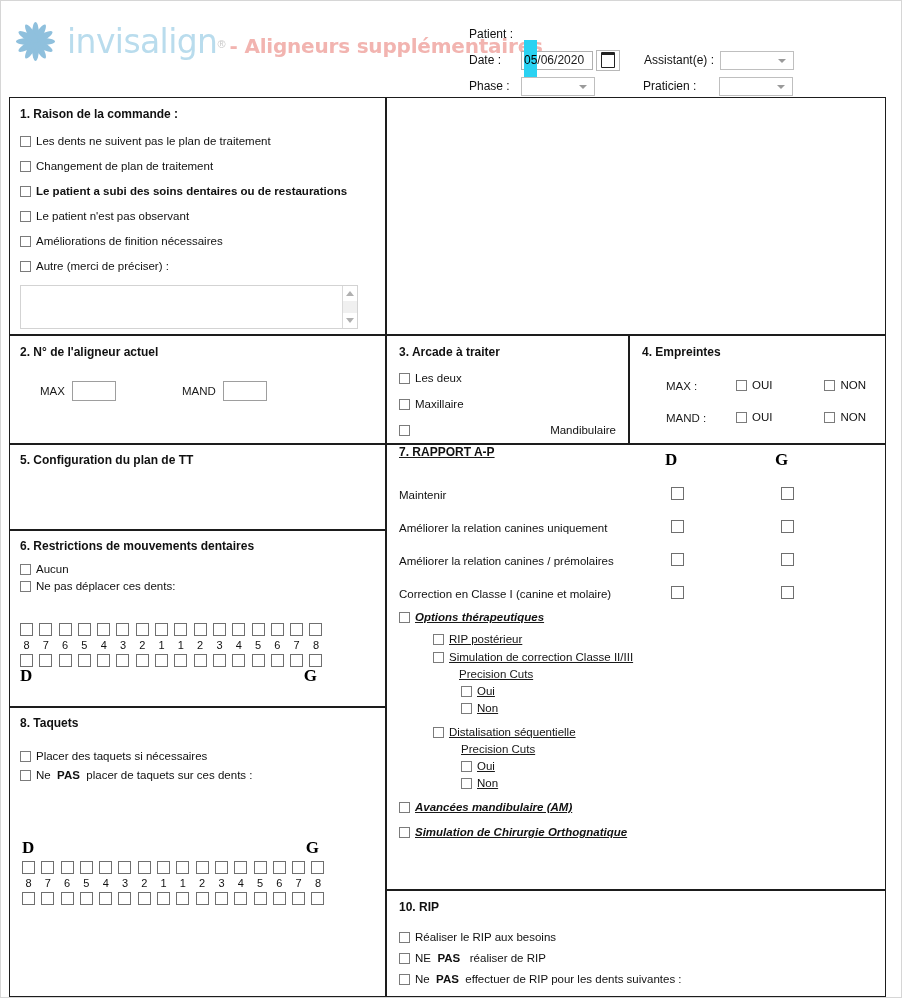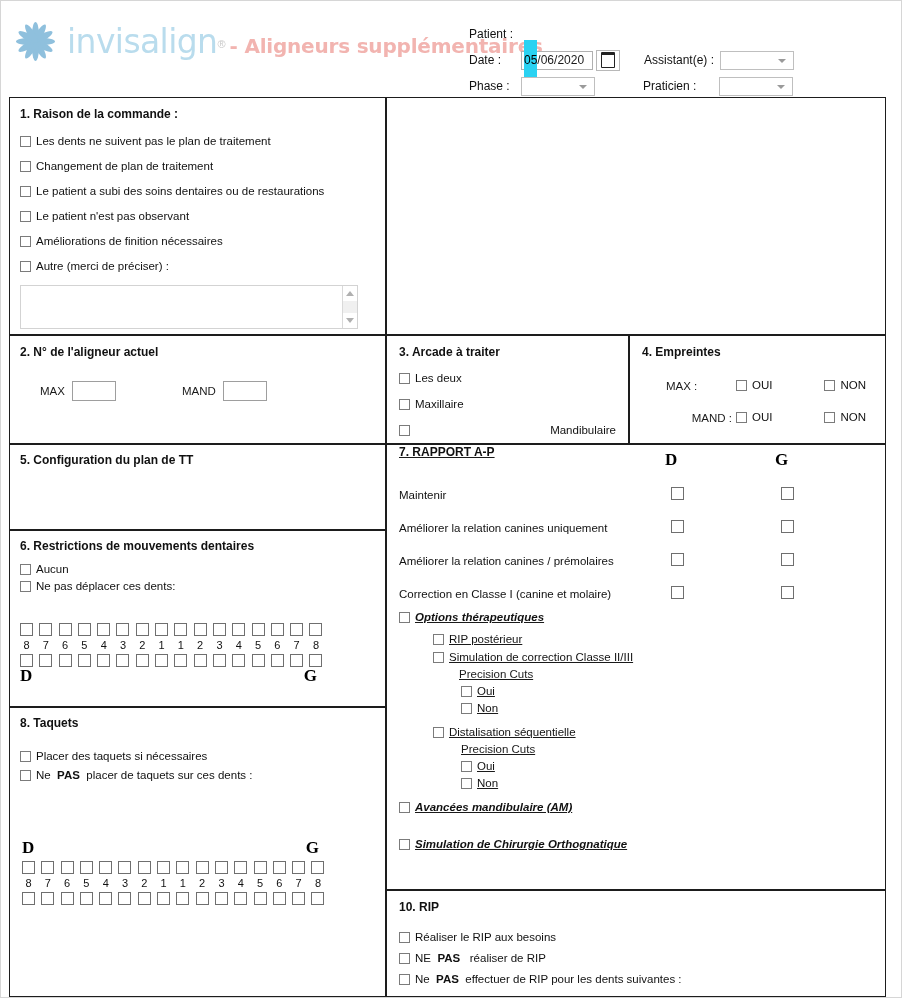--- a/index.html
+++ b/index.html
@@ -182,21 +182,21 @@
       <div class="sec-title">1. Raison de la commande :</div>
       <div style="margin-top:14px;" id="s1-opts">
           <div class="cbrow" style="margin-bottom: 12px;">
             <span class="cb"></span>
             <span class="lab">Les dents ne suivent pas le plan de traitement</span>
           </div>
           <div class="cbrow" style="margin-bottom: 12px;">
             <span class="cb"></span>
             <span class="lab">Changement de plan de traitement</span>
           </div>
-          <div class="cbrow" style="margin-bottom: 12px;">
+          <div class="cbrow" style="margin-bottom: 12px; font-weight: bold;">
             <span class="cb"></span>
             <span class="lab">Le patient a subi des soins dentaires ou de restaurations</span>
           </div>
           <div class="cbrow" style="margin-bottom: 12px;">
             <span class="cb"></span>
             <span class="lab">Le patient n'est pas observant</span>
           </div>
           <div class="cbrow" style="margin-bottom: 12px;">
             <span class="cb"></span>
             <span class="lab">Améliorations de finition nécessaires</span>
@@ -258,21 +258,21 @@
             <span style="width: 66px; margin-left: 24px; font-size: 11.5px;">MAX :</span>
             <div class="cbrow" style="margin-bottom: 0px; margin-left: 4px;">
               <span class="cb"></span>
               <span class="lab">OUI</span>
             </div>
             <div class="cbrow" style="margin-bottom: 0px; margin-left: 52px;">
               <span class="cb"></span>
               <span class="lab">NON</span>
             </div>
           </div>
-          <div style="display: flex; align-items: center; margin-bottom: 2px; text-align: right;">
+          <div style="display: flex; align-items: center; margin-bottom: 2px;">
             <span style="width: 66px; margin-left: 24px; font-size: 11.5px;">MAND :</span>
             <div class="cbrow" style="margin-bottom: 0px; margin-left: 4px;">
               <span class="cb"></span>
               <span class="lab">OUI</span>
             </div>
             <div class="cbrow" style="margin-bottom: 0px; margin-left: 52px;">
               <span class="cb"></span>
               <span class="lab">NON</span>
             </div>
           </div>
@@ -414,21 +414,21 @@
             <div class="cbrow" style="margin-bottom:4px;">
               <span class="cb"></span>
               <span class="lab">Oui</span>
             </div>
             <div class="cbrow" style="margin-bottom:4px;">
               <span class="cb"></span>
               <span class="lab">Non</span>
             </div>
           </div>
         </div>
-        <div class="cbrow" style="margin-top:11px;margin-bottom:24px;">
+        <div class="cbrow" style="margin-top:11px;margin-bottom:12px;">
           <span class="cb"></span>
           <span class="lab ital">Avancées mandibulaire (AM)</span>
         </div>
         <div class="cbrow" style="margin-bottom:4px;">
           <span class="cb"></span>
           <span class="lab ital">Simulation de Chirurgie Orthognatique</span>
         </div>
       </div>
     </div>
     <div class="hline" style="left:375px;top:791px;width:500px;"></div>

